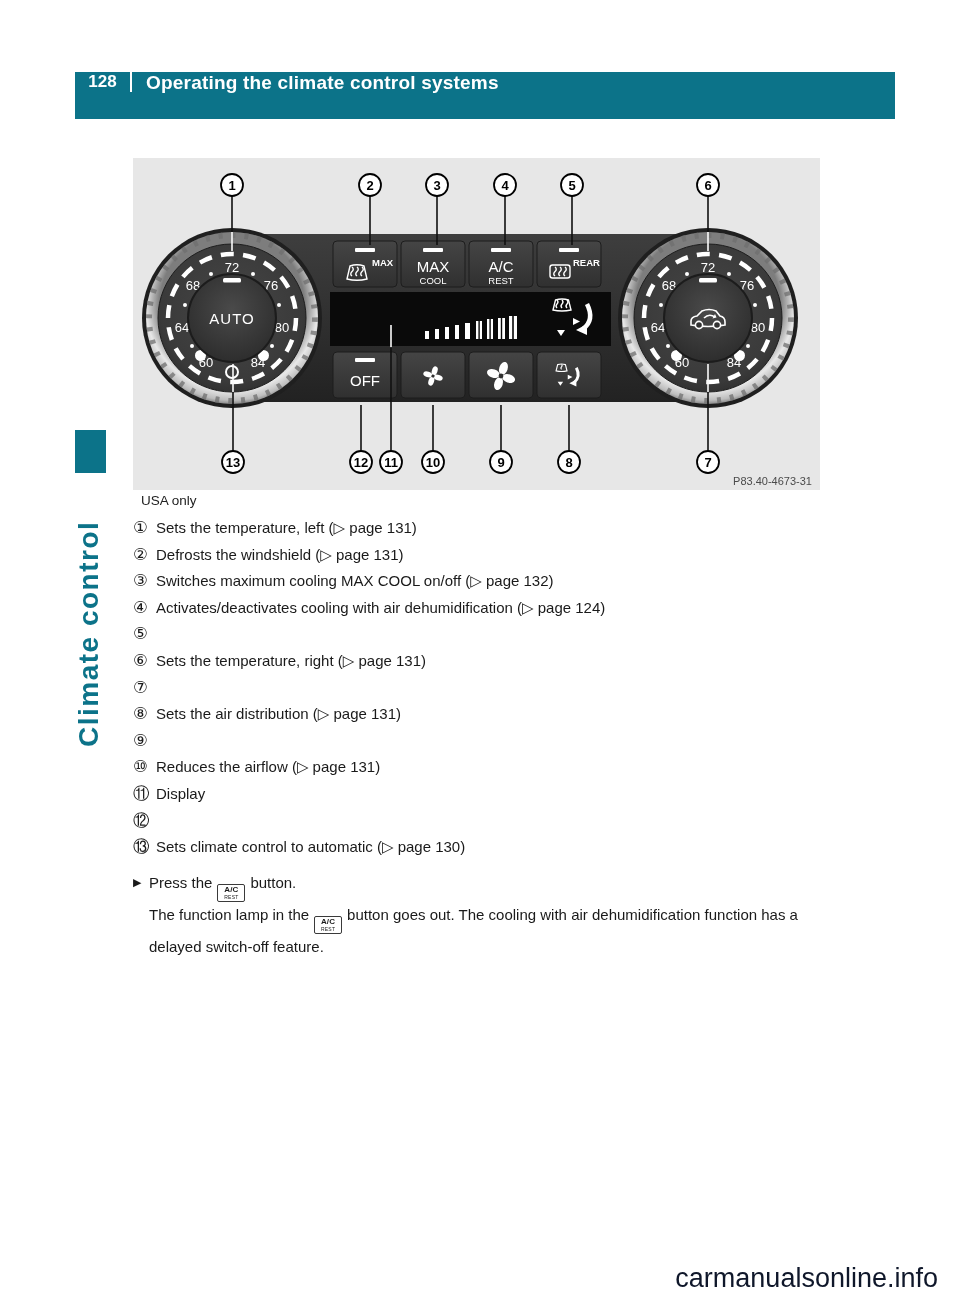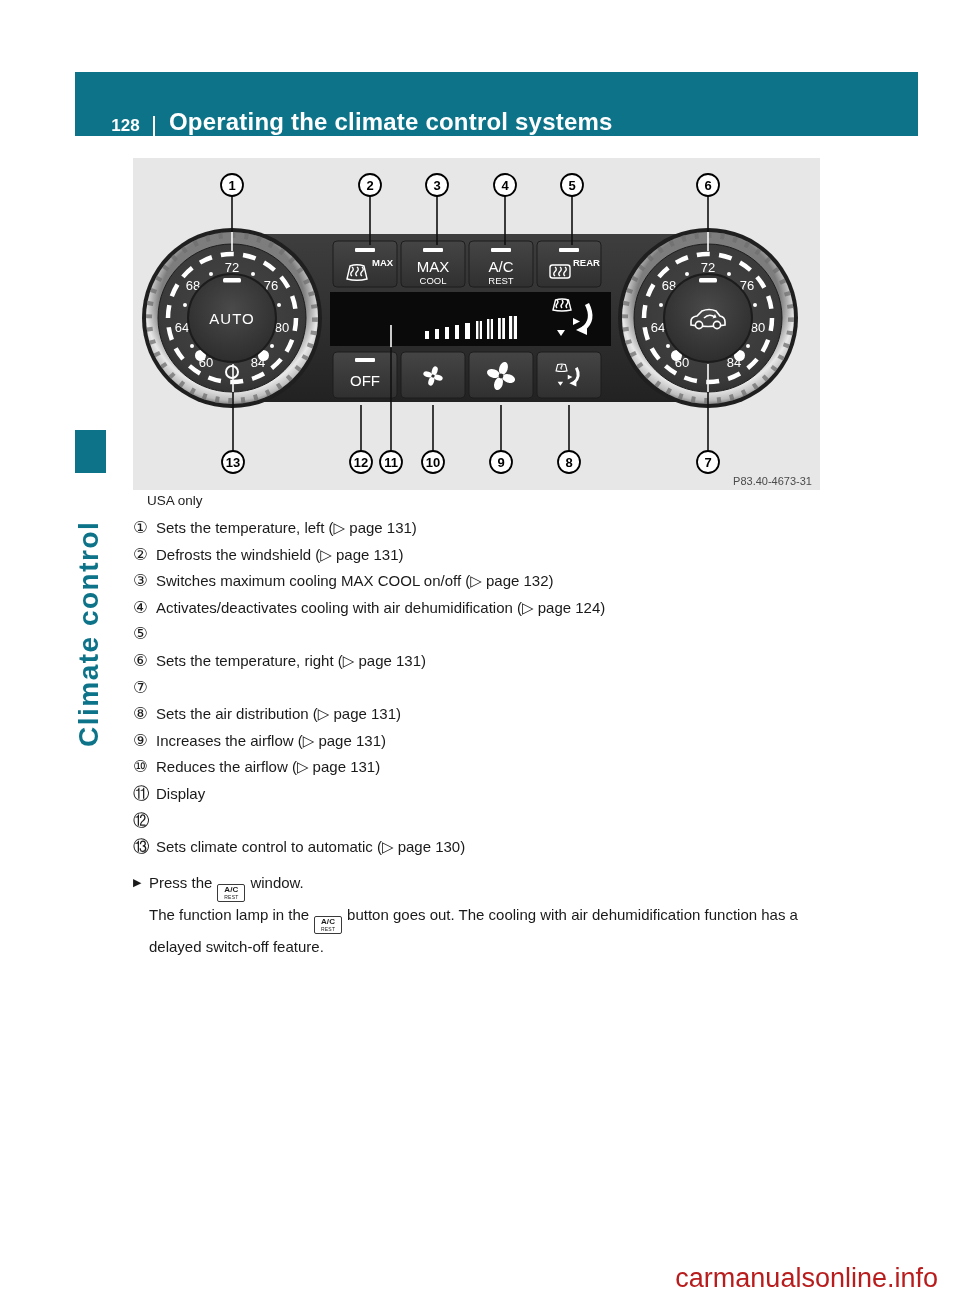--- a/index.html
+++ b/index.html
@@ -2,57 +2,57 @@
 <html><head>
 <meta charset="utf-8">
 <style>
   html,body{margin:0;padding:0;}
   body{
     width:960px;height:1302px;position:relative;background:#ffffff;
     font-family:"Liberation Sans",sans-serif;color:#1a1a1a;overflow:hidden;
   }
   
   .header{
-    position:absolute;left:75px;top:72px;width:820px;height:64px;
-    background:#0c7389;color:#fff;display:flex;align-items:flex-end;padding-left:23px;
+    position:absolute;left:75px;top:72px;width:820px;height:47px;
+    background:#0c7389;color:#fff;display:flex;align-items:flex-start;
   }
   .header .num{
     width:55px;display:flex;align-items:center;justify-content:center;
     font-weight:bold;font-size:17px;border-right:2px solid #ffffff;
   }
   .header .title{
     flex:1;display:flex;align-items:center;padding-left:14px;
-    font-weight:bold;font-size:24px;letter-spacing:.2px;
+    font-weight:bold;font-size:19px;letter-spacing:.2px;
   }
   
   .tab-square{position:absolute;left:75px;top:430px;width:31px;height:43px;background:#0c7389;}
   .vtab{
     position:absolute;left:64px;top:487px;width:50px;height:260px;
     writing-mode:vertical-rl;transform:rotate(180deg);
     display:flex;align-items:center;
     color:#0c7389;font-weight:bold;font-size:28px;letter-spacing:1.5px;white-space:nowrap;
   }
   
   .figure{position:absolute;left:133px;top:158px;width:687px;height:332px;background:#e7e7e7;}
   .figure svg{display:block;}
   
   .content{position:absolute;left:133px;top:493px;width:700px;}
-  .note{font-size:13.5px;color:#222;margin:0 0 7px 14px;}
+  .note{font-size:13.5px;color:#222;margin:0 0 7px 8px;}
   .li{display:flex;line-height:26.6px;font-size:15px;}
   .li .m{flex:0 0 23px;font-size:16.5px;font-family:"DejaVu Sans",sans-serif;}
   .instr{margin-top:9px;font-size:15px;line-height:26.5px;position:relative;padding-left:16px;width:658px;}
   .instr .marker{position:absolute;left:0;top:7px;font-size:11px;line-height:1;}
   .chip{
     display:inline-flex;flex-direction:column;align-items:center;justify-content:center;
     border:1.3px solid #3a3a3a;border-radius:2px;padding:1px 4px 1px;margin:0 5px;
     vertical-align:-4px;line-height:1;background:#fff;min-width:18px;
   }
   .chip .t{font-size:8px;font-weight:bold;letter-spacing:.2px;}
   .chip .b{font-size:5px;margin-top:1px;letter-spacing:.2px;}
-  .watermark{position:absolute;right:22px;top:1263px;font-size:27px;color:#b91c1c;}
+  .watermark{position:absolute;right:22px;top:1263px;font-size:27px;color:#0f172a;}
   text{font-family:"Liberation Sans",sans-serif;}
 </style>
 </head>
 <body>
 
 <div class="header">
   <div class="num">128</div>
   <div class="title">Operating the climate control systems</div>
 </div>
 
@@ -354,21 +354,20 @@
     </div>
   <div class="li">
       <span class="m">⑦</span>
     </div>
   <div class="li">
       <span class="m">⑧</span>
       <span>Sets the air distribution (▷ page 131)</span>
     </div>
   <div class="li">
       <span class="m">⑨</span>
-      <span>Increases the airflow (▷ page 131)</span>
     </div>
   <div class="li">
       <span class="m">⑩</span>
       <span>Reduces the airflow (▷ page 131)</span>
     </div>
   <div class="li">
       <span class="m">⑪</span>
       <span>Display</span>
     </div>
   <div class="li">
@@ -377,21 +376,21 @@
   <div class="li">
       <span class="m">⑬</span>
       <span>Sets climate control to automatic (▷ page 130)</span>
     </div>
 
   <div class="instr">
     <span class="marker">▶</span>
     <span>Press the</span><span class="chip">
         <span class="t">A/C</span>
         <span class="b">REST</span>
-      </span><span>window.</span><br>
+      </span><span>button.</span><br>
     <span>The function lamp in the</span><span class="chip">
         <span class="t">A/C</span>
         <span class="b">REST</span>
       </span><span>button goes out. The cooling with air dehumidification function has a delayed switch-off feature.</span>
   </div>
 </div>
 
 <div class="watermark">carmanualsonline.info</div>
 
 </body></html>

